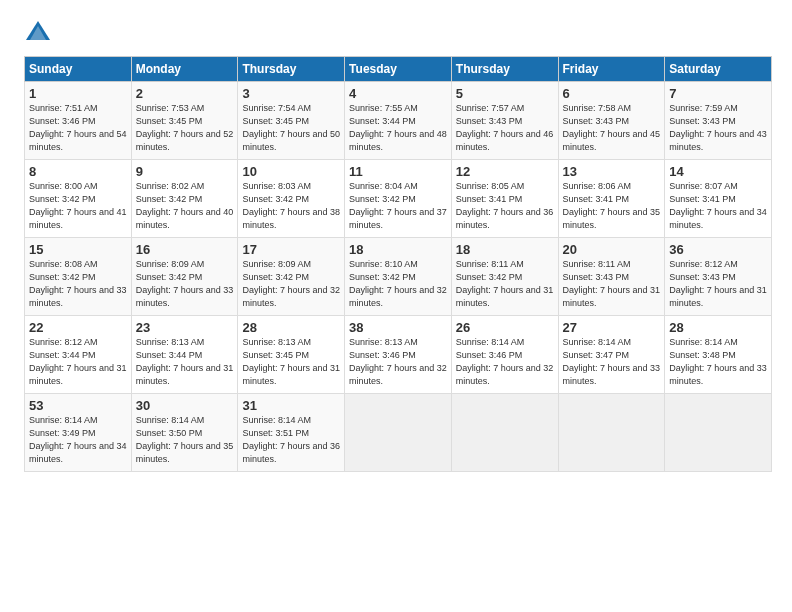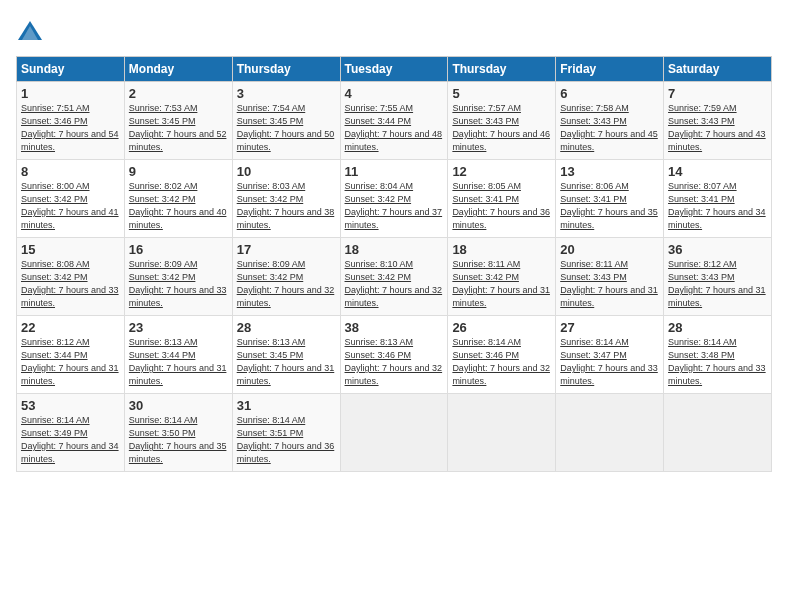--- a/index.html
+++ b/index.html
@@ -6,21 +6,21 @@
     body {
       font-family: Arial, sans-serif;
       background: #fff;
       width: 792px;
       height: 612px;
       overflow: hidden;
     }
     .page {
       width: 792px;
       height: 452px;
-      padding: 18px 20px 10px 16px;
+      padding: 18px 20px 10px 24px;
       background: #fff;
     }
     .header {
       display: flex;
       justify-content: space-between;
       align-items: flex-start;
       margin-bottom: 10px;
     }
     .logo {
       display: flex;
@@ -89,21 +89,20 @@
       font-size: 13px;
       font-weight: bold;
       color: #333;
       display: block;
       margin-bottom: 1px;
     }
     .day-info {
       font-size: 9px;
       line-height: 1.45;
       color: #333;
-      text-decoration: underline;
     }
     .empty-cell {
       background: #f0f0f0 !important;
     }
   </style>
 </head>
 <body>
 
 <div class="page">
   <div class="header">

